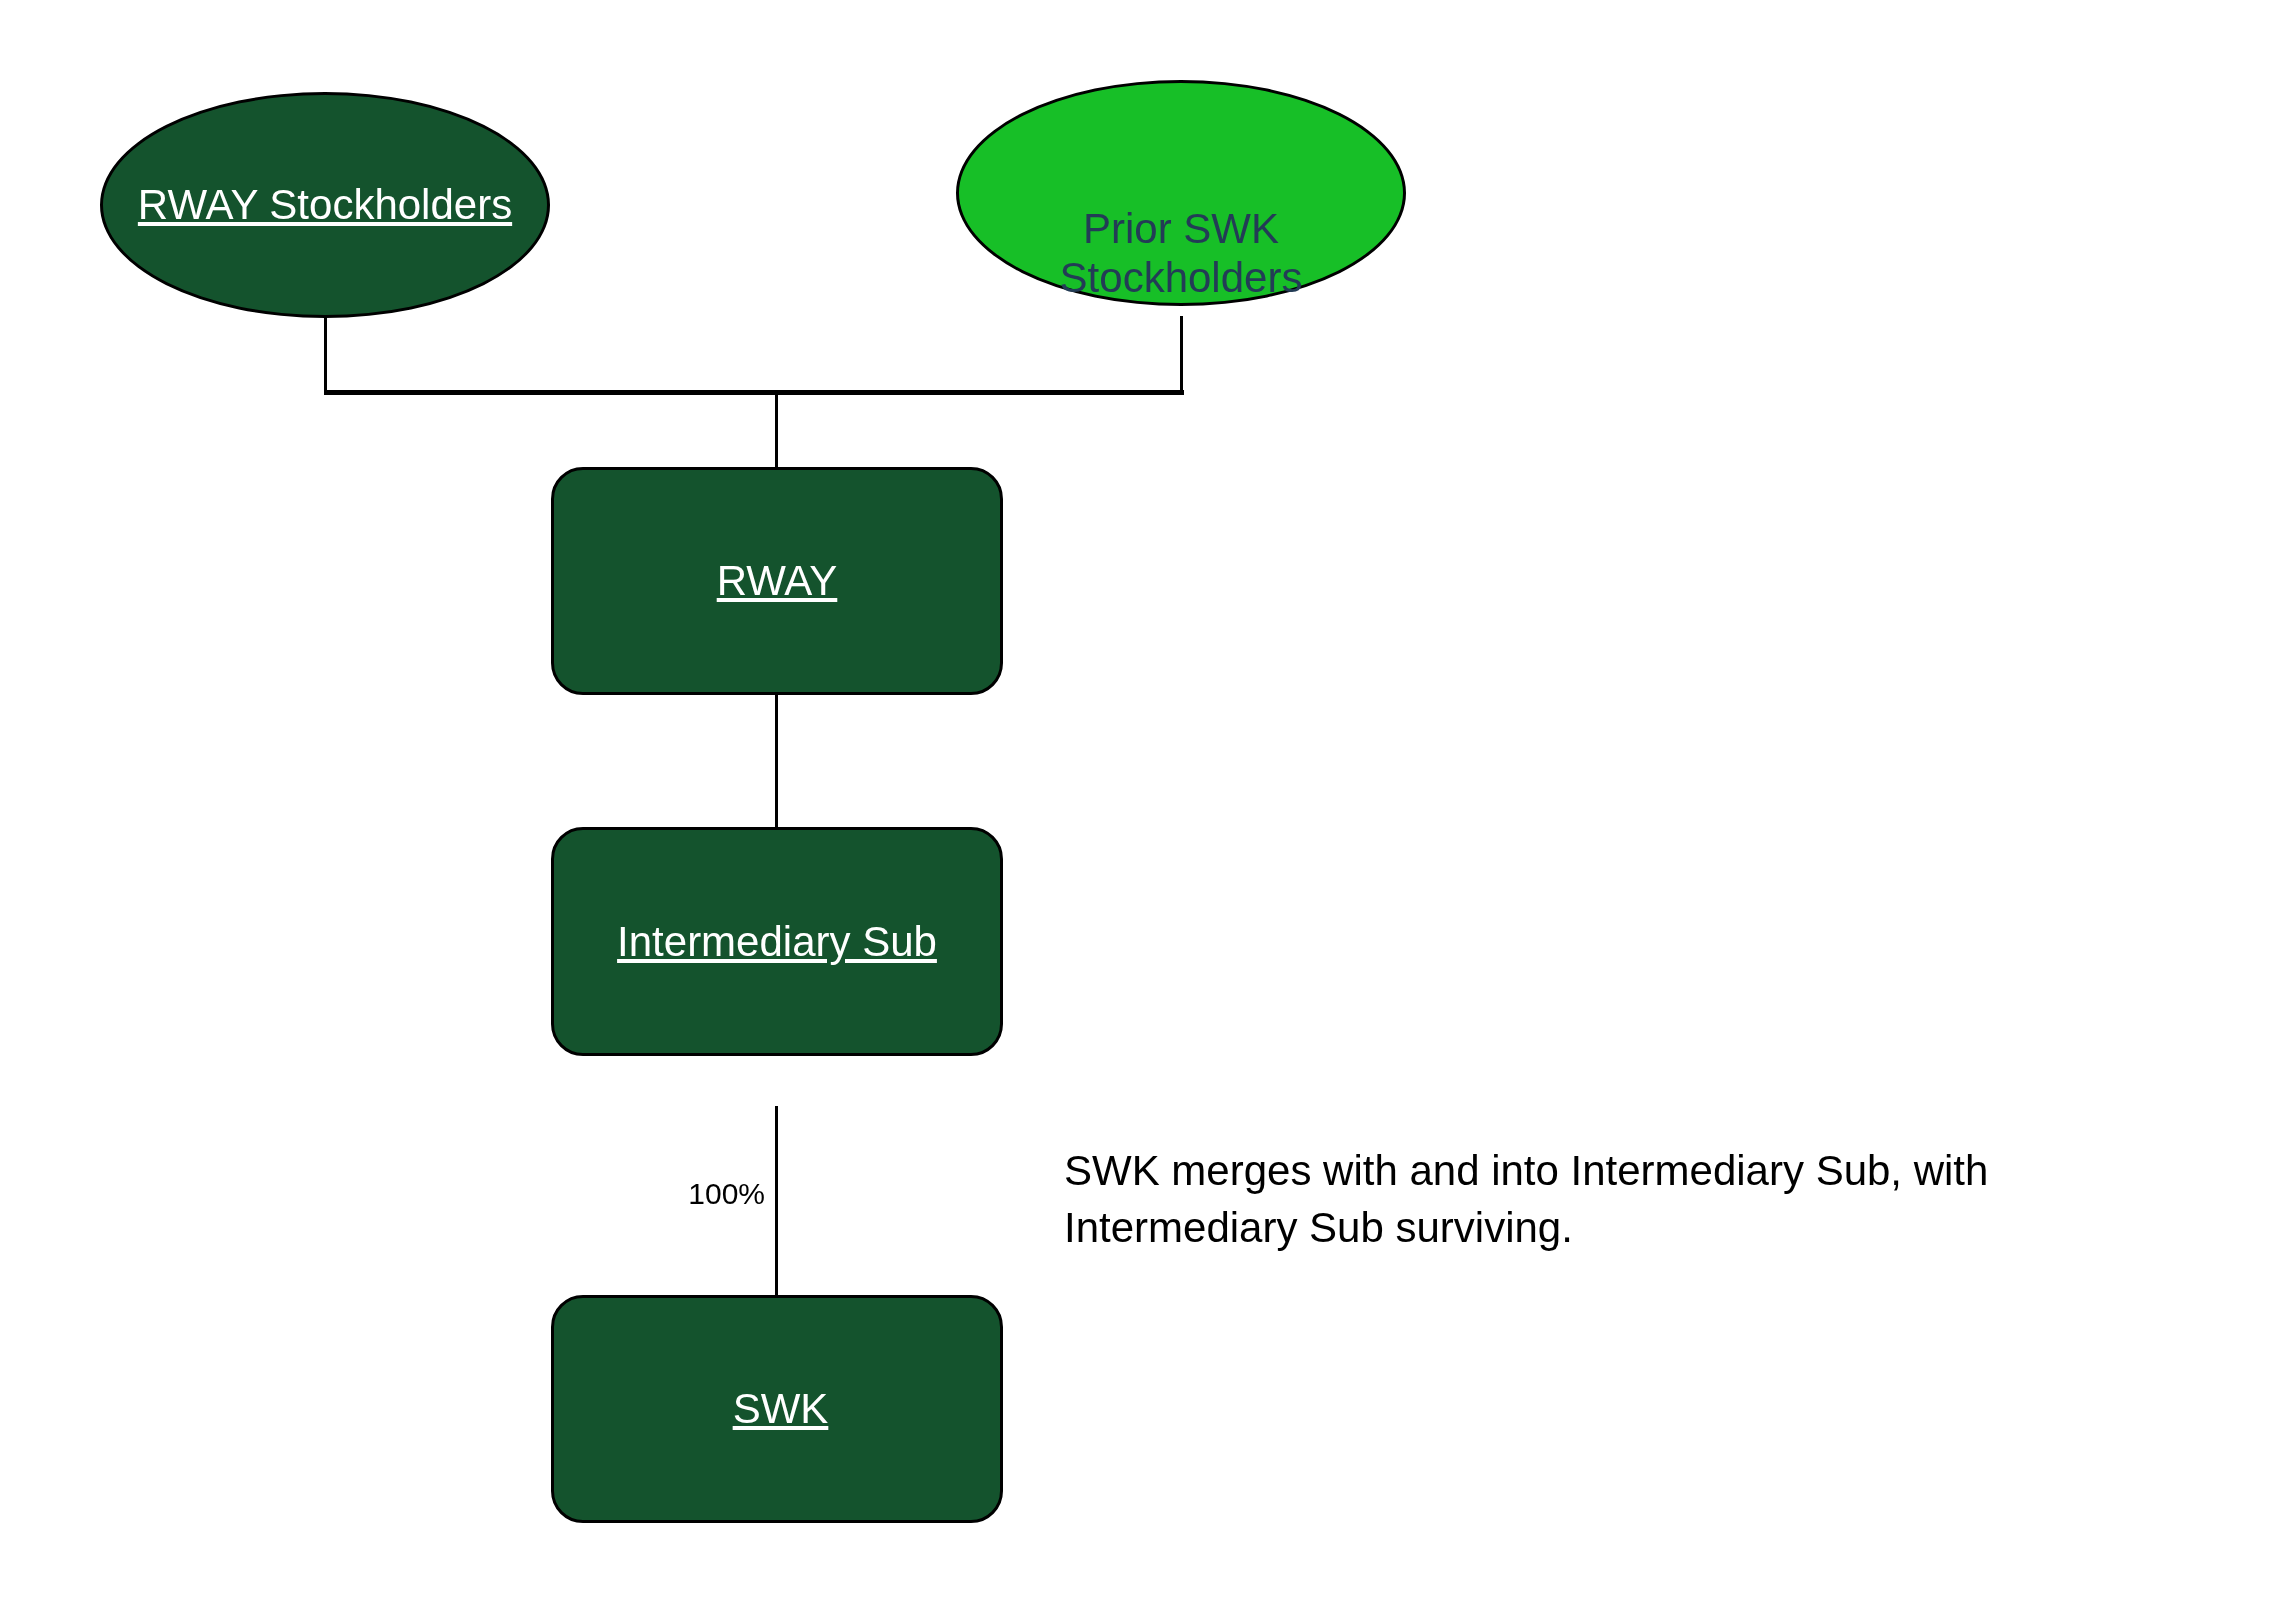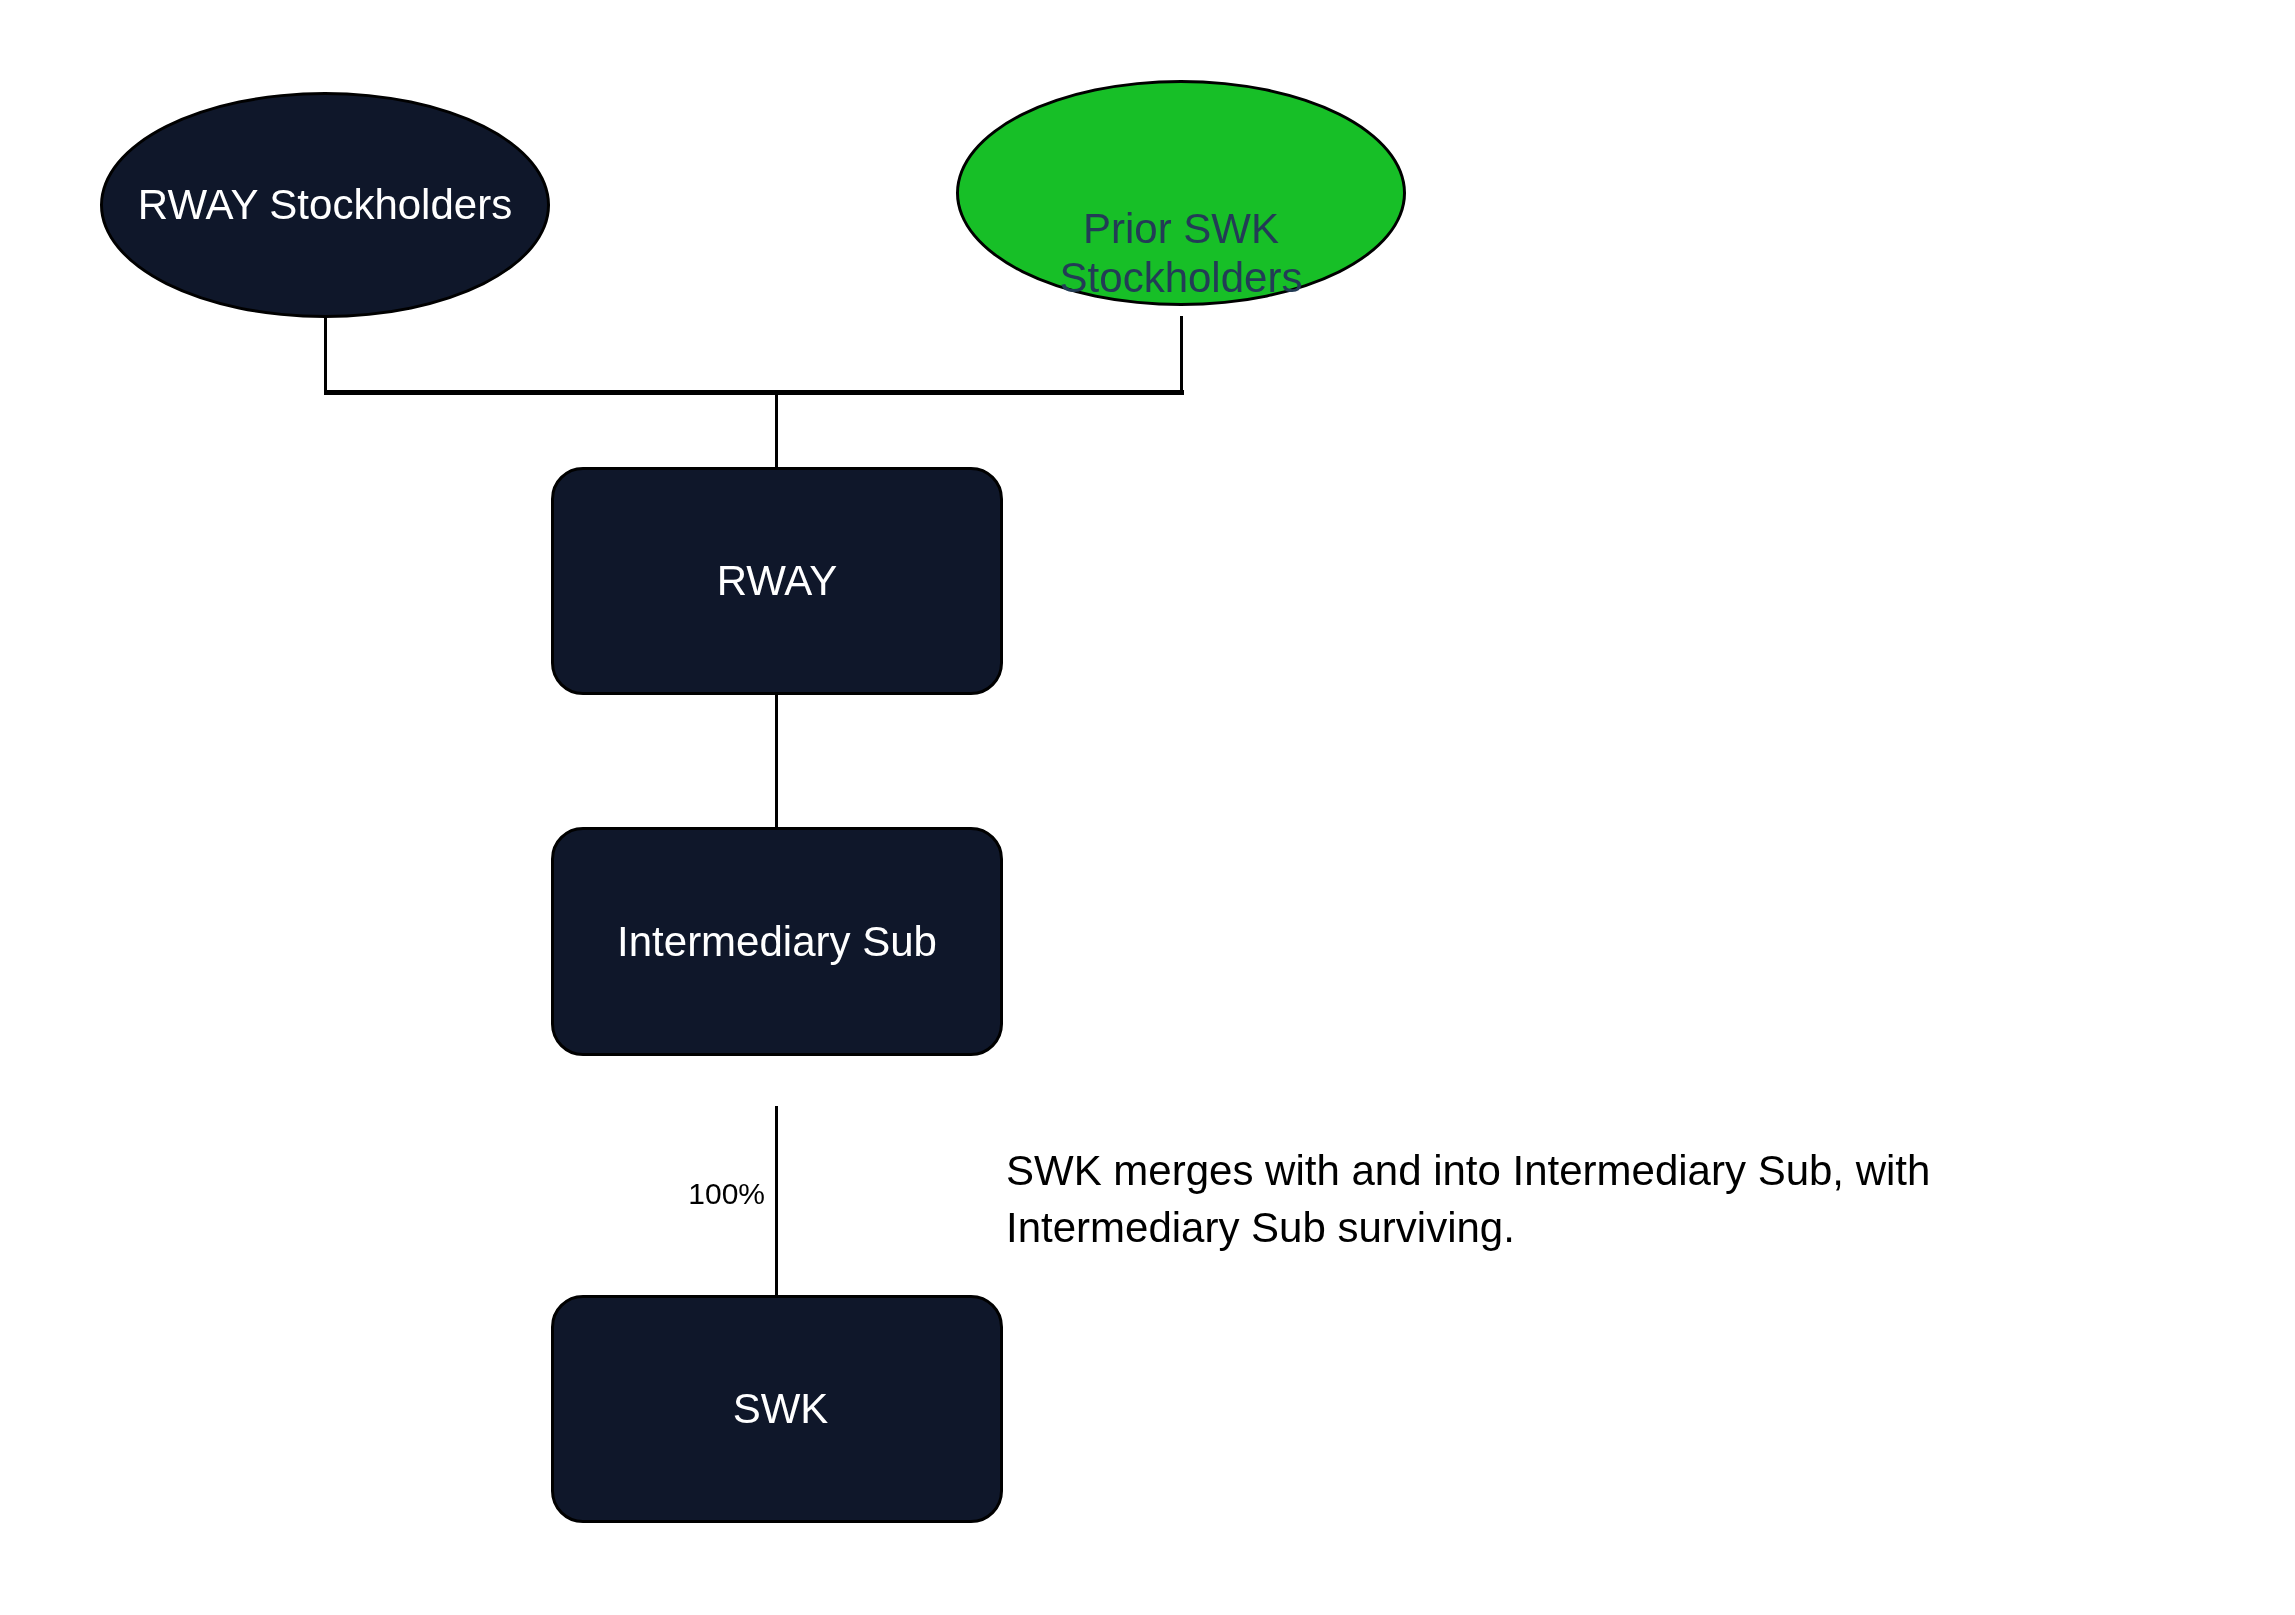--- a/index.html
+++ b/index.html
@@ -24,22 +24,23 @@
     box-sizing: border-box;
     border: 3.6px solid #000000;
   }
   .ellipse {
     border-radius: 50%;
   }
   .rect {
     border-radius: 32px;
   }
   .navy-fill {
-    background: #0f172a;
+    background: #14532d;
     color: #FFFFFF;
+    text-decoration: underline;
   }
   .green-fill {
     background: #17BF27;
     color: #233C56;
   }
   .node-label {
     font-size: 42px;
     line-height: 1.18;
     white-space: pre-line;
     padding: 0 20.6px;
@@ -53,21 +54,21 @@
     left: 507px;
     top: 1178px;
     width: 258px;
     text-align: right;
     font-size: 30px;
     line-height: 1.05;
     color: #000000;
   }
   .annotation {
     position: absolute;
-    left: 1006px;
+    left: 1064px;
     top: 1142px;
     width: 1110px;
     font-size: 42px;
     line-height: 1.36;
     color: #000000;
     white-space: pre-line;
   }
 </style>
 </head>
 <body>

